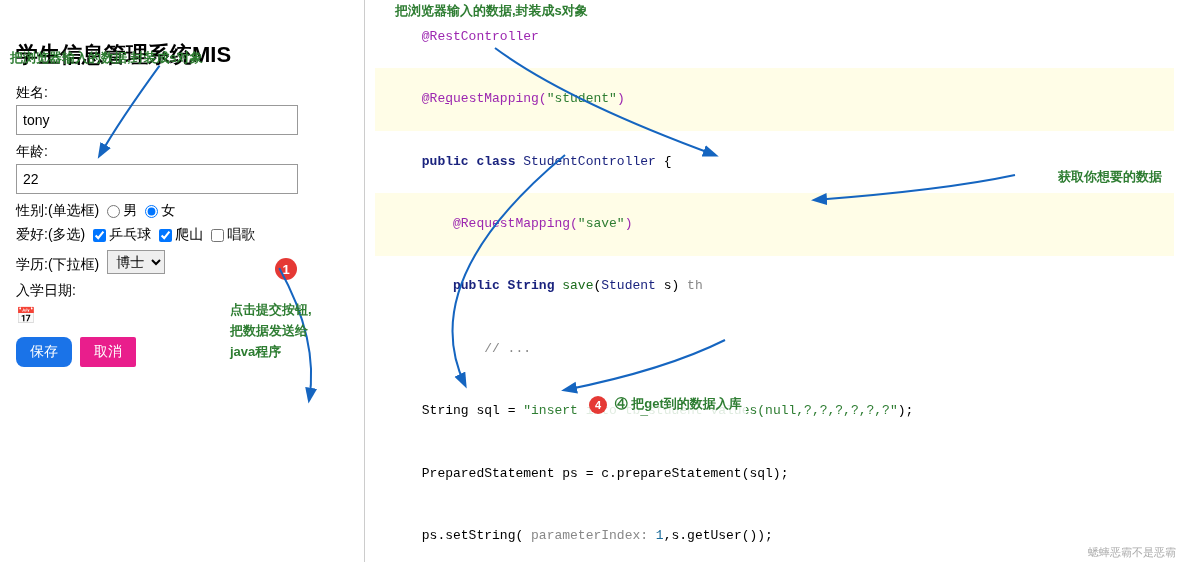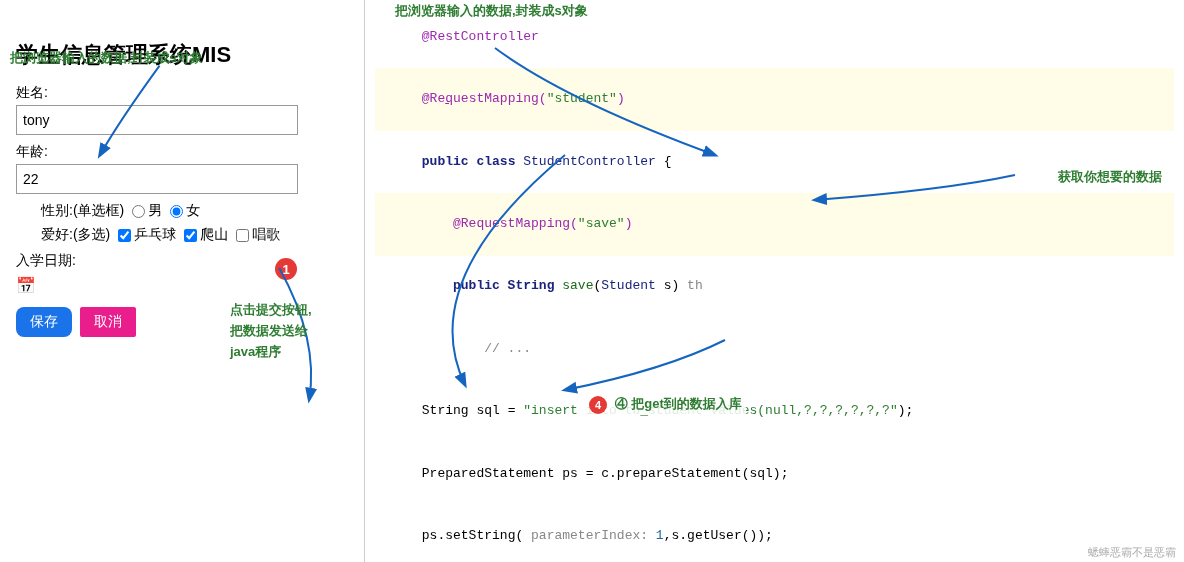--- a/index.html
+++ b/index.html
@@ -49,21 +49,20 @@
       font-size: 14px;
       display: block;
     }
 
     .form-row {
       margin-top: 6px;
       display: flex;
       align-items: flex-end;
       gap: 8px;
       font-size: 14px;
-      margin-left: 25px;
     }
 
     .form-row label {
       display: flex;
       align-items: center;
       gap: 3px;
       cursor: pointer;
     }
 
     .form-row input[type="radio"],
@@ -245,20 +244,28 @@
     <label>
       <input type="checkbox" checked="" style="">
       <span>爬山</span>
     </label>
     <label>
       <input type="checkbox" style="">
       <span>唱歌</span>
     </label>
   </div>
 
+  <div class="form-row">
+    <span>学历:(下拉框)</span>
+    <select class="form-select">
+      <option>博士</option>
+      <option>硕士</option>
+      <option>本科</option>
+    </select>
+  </div>
 
   <div class="form-label" style="margin-top:8px;">入学日期:</div>
   <div class="date-row">
     <span style="font-size:16px; cursor:pointer;">📅</span>
   </div>
 
   <div class="btn-row">
     <button class="btn-save">保存</button>
     <button class="btn-cancel">取消</button>
   </div>

